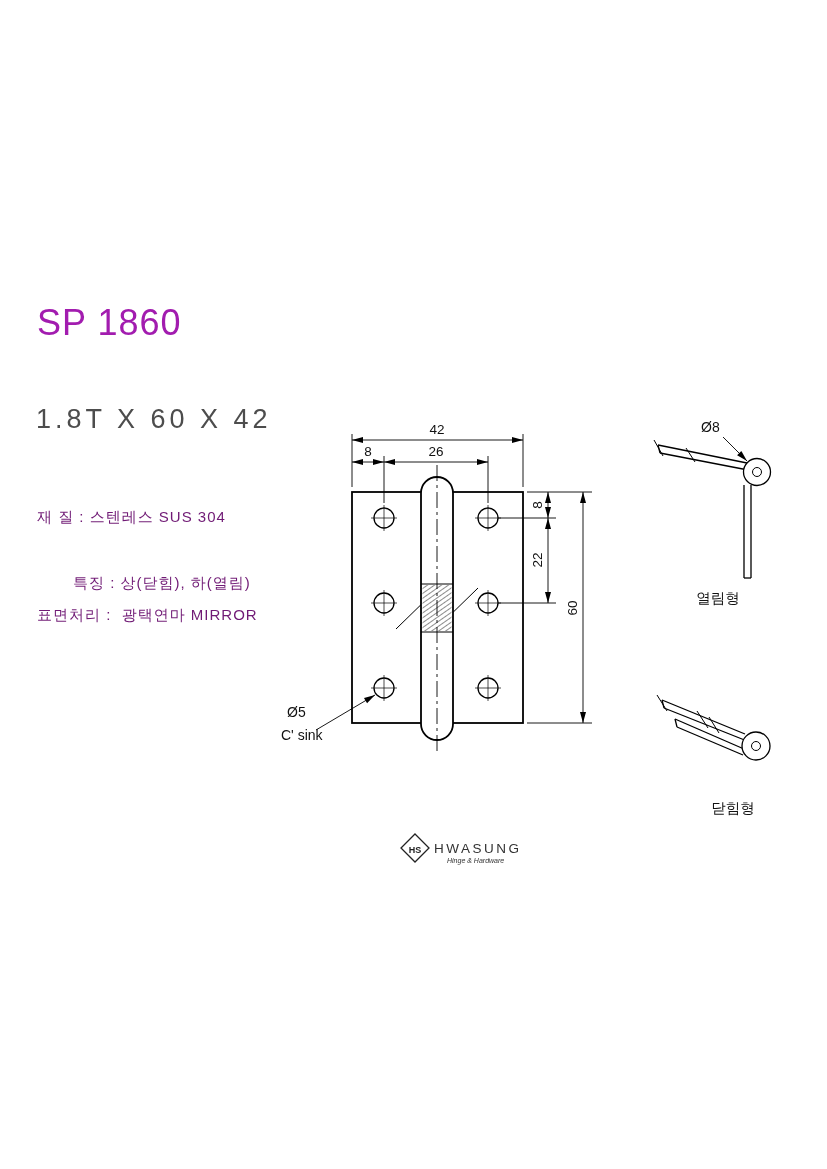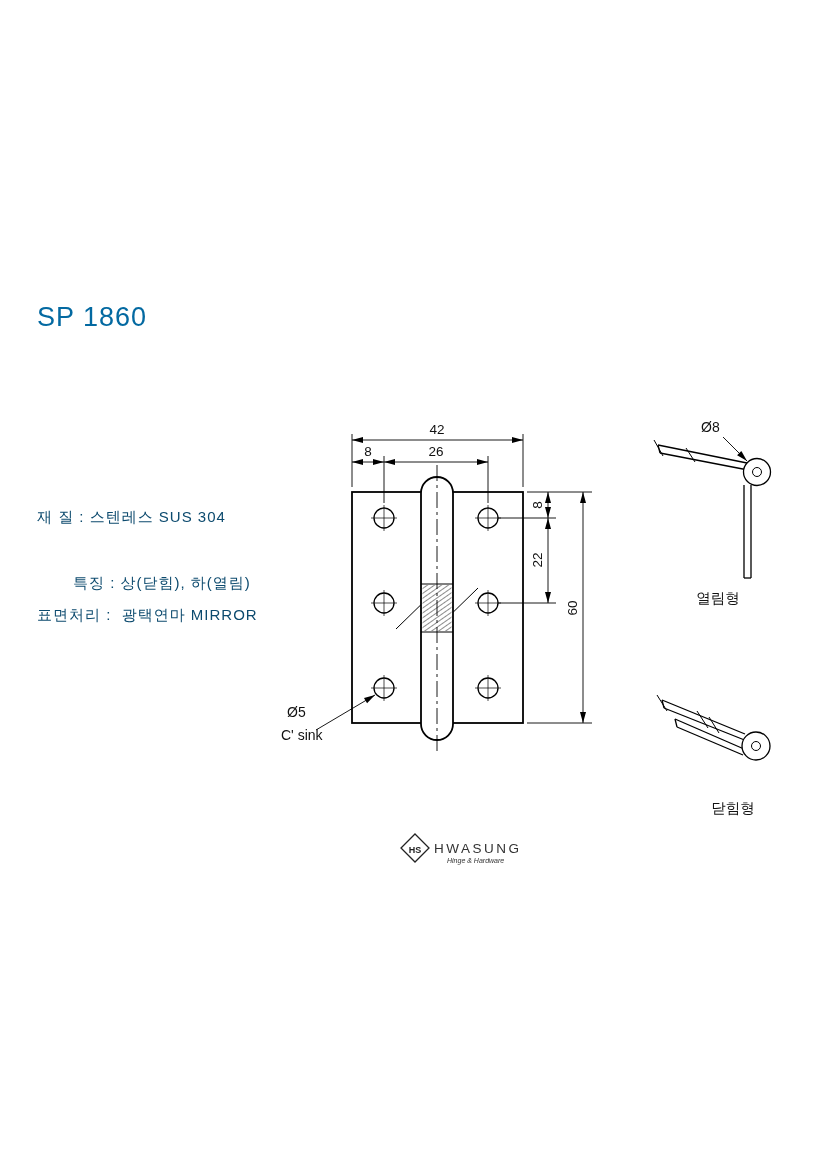--- a/index.html
+++ b/index.html
@@ -6,35 +6,36 @@
   .page{
     position:relative;
     width:827px;height:1169px;
     background:#fff;
     font-family:"Liberation Sans","DejaVu Sans",sans-serif;
     color:#1a1a1a;
     overflow:hidden;
   }
   .drawing{position:absolute;left:0;top:0;}
   .txt{position:absolute;white-space:pre;}
-  .title{left:37px;top:302px;font-size:27px;letter-spacing:1px;color:#0369a1;}
+  .title{left:37px;top:302px;font-size:36px;letter-spacing:1px;color:#a21caf;}
   .subtitle{left:37px;top:339px;font-size:23px;font-weight:bold;color:#111;letter-spacing:1px;}
   .sizespec{left:36px;top:404px;font-size:27px;letter-spacing:4px;color:#4d4d4d;}
-  .spec{left:37px;font-size:15px;letter-spacing:1px;color:#0c4a6e;}
+  .spec{left:37px;font-size:15px;letter-spacing:1px;color:#701a75;}
   .spec1{top:508px;}
   .spec2{top:566px;margin-top:40px;}
   .spec3{top:574px;margin-left:36px;}
   svg text{font-family:"Liberation Sans","DejaVu Sans",sans-serif;}
 </style>
 </head>
 <body>
 
 <div class="page">
 
   <div class="txt title">SP 1860</div>
+  <div class="txt sizespec">1.8T X 60 X 42</div>
   <div class="txt spec spec1">재 질 : 스텐레스 SUS 304</div>
   <div class="txt spec spec2">표면처리 :  광택연마 MIRROR</div>
   <div class="txt spec spec3">특징 : 상(닫힘), 하(열림)</div>
 
   <svg class="drawing" width="827" height="1169" viewBox="0 0 827 1169">
     <defs>
       <marker id="arr" viewBox="0 0 12 8" markerWidth="12" markerHeight="8" refX="11.5" refY="4" orient="auto-start-reverse" markerUnits="userSpaceOnUse">
         <path d="M11.5,4 L0.5,1 L0.5,7 Z" fill="#000"></path>
       </marker>
       <pattern id="hatch" width="4" height="4" patternUnits="userSpaceOnUse" patternTransform="rotate(55)">

